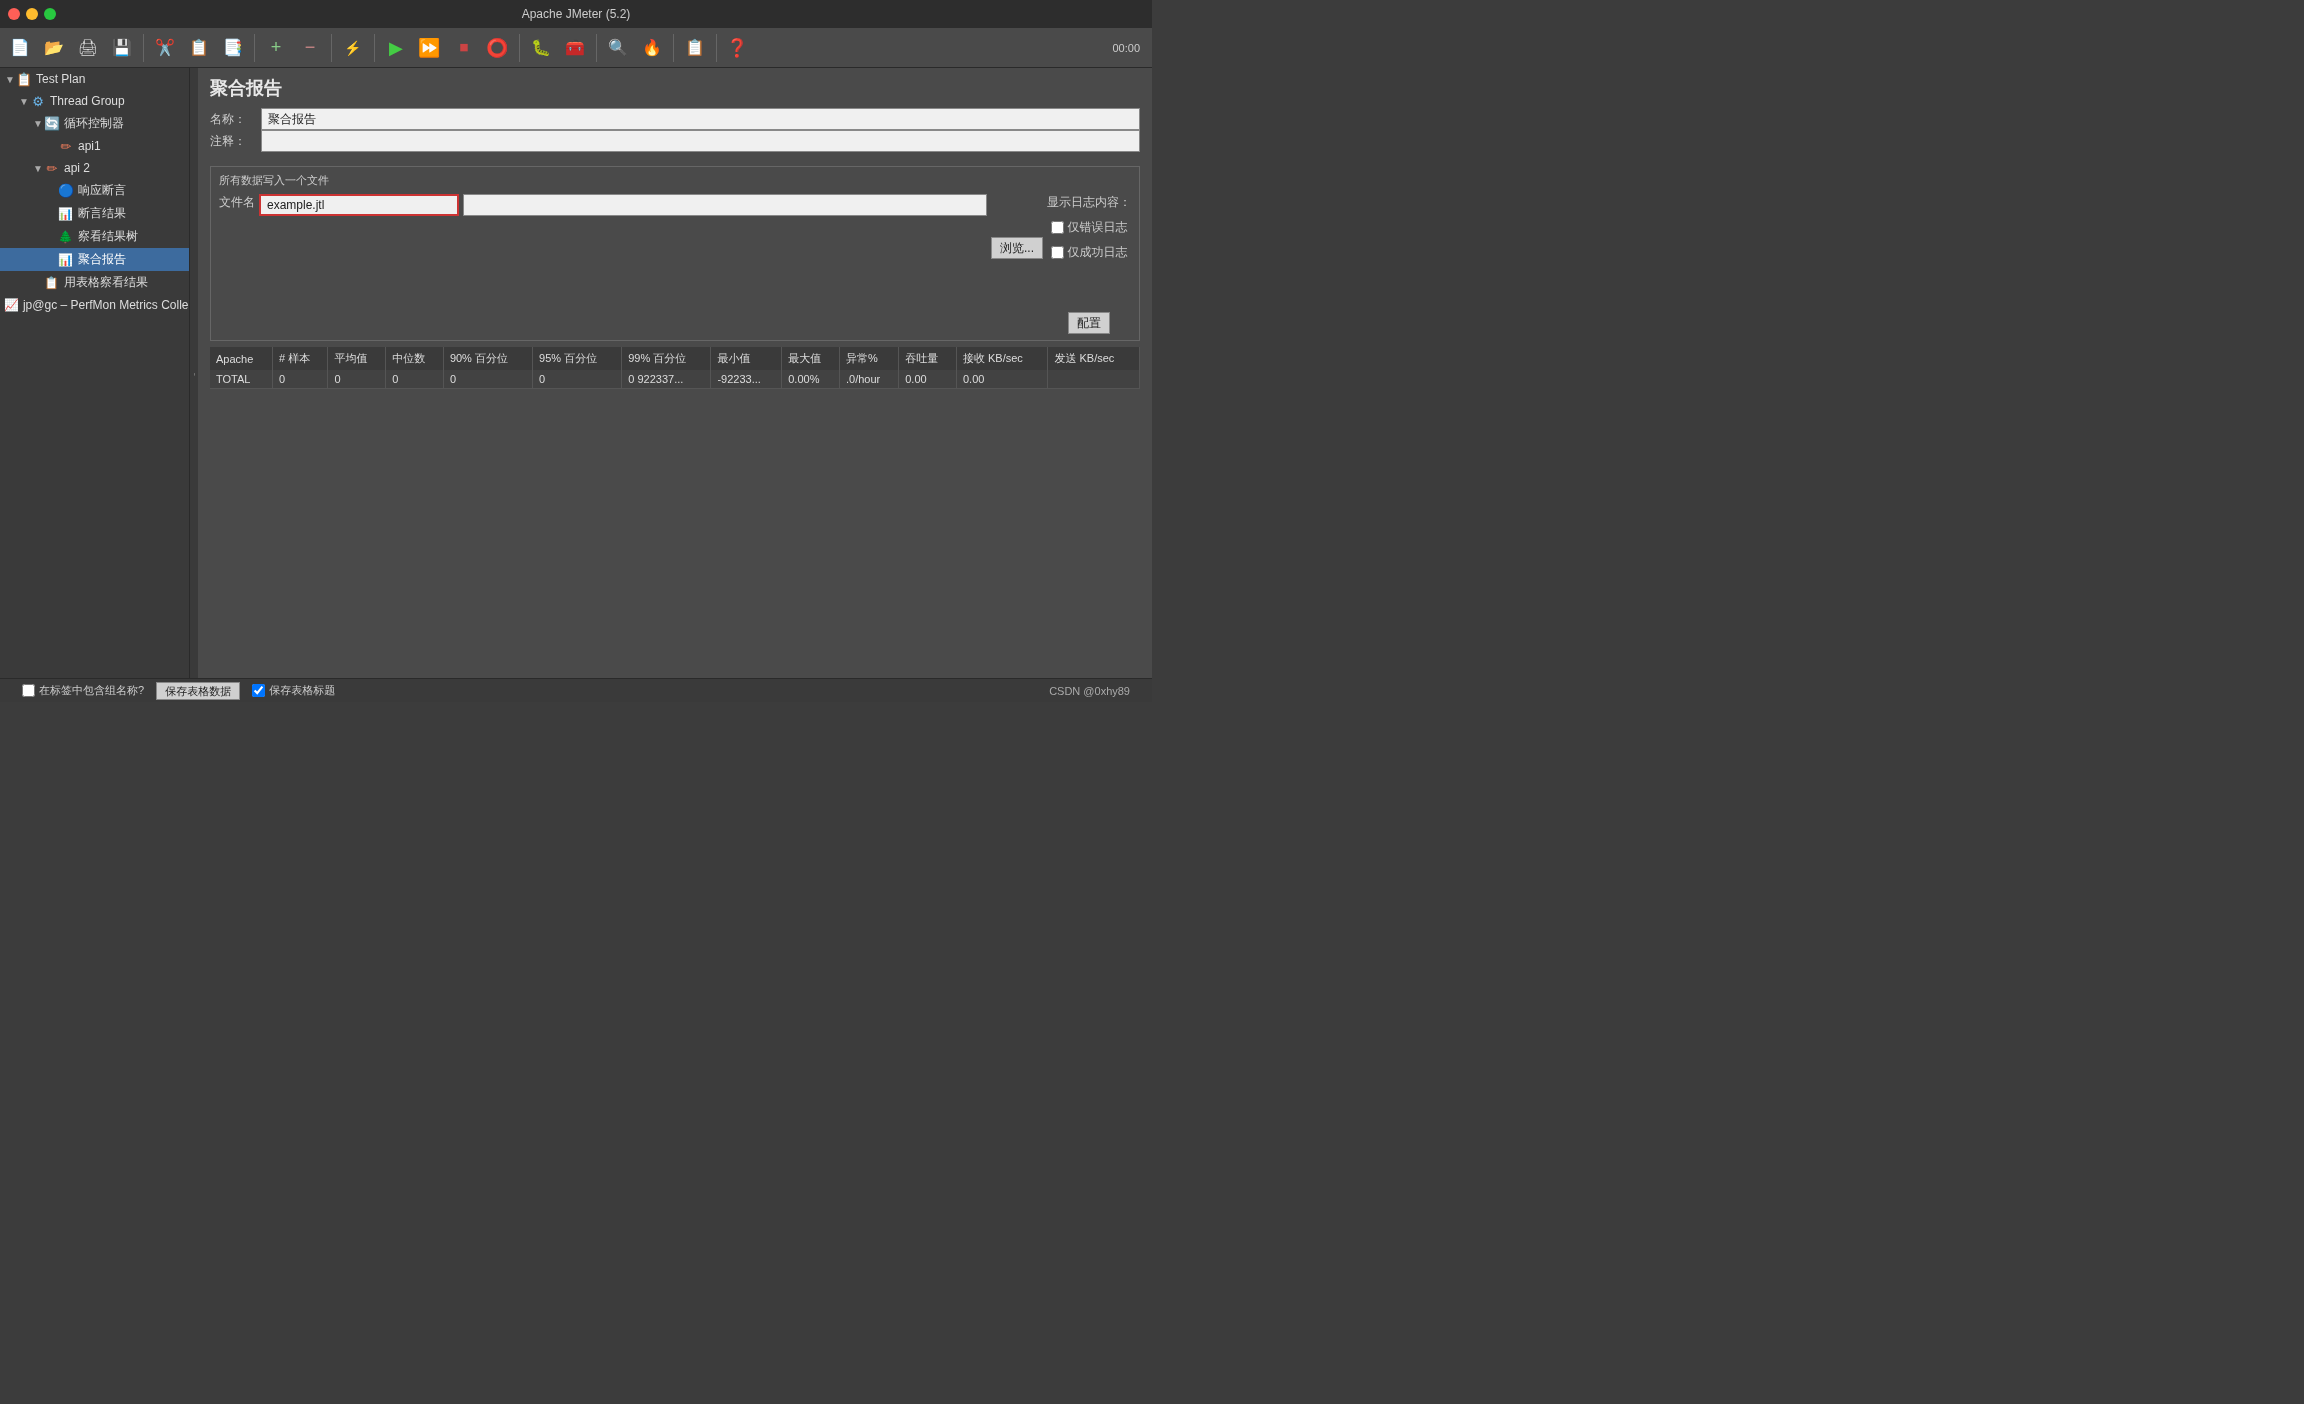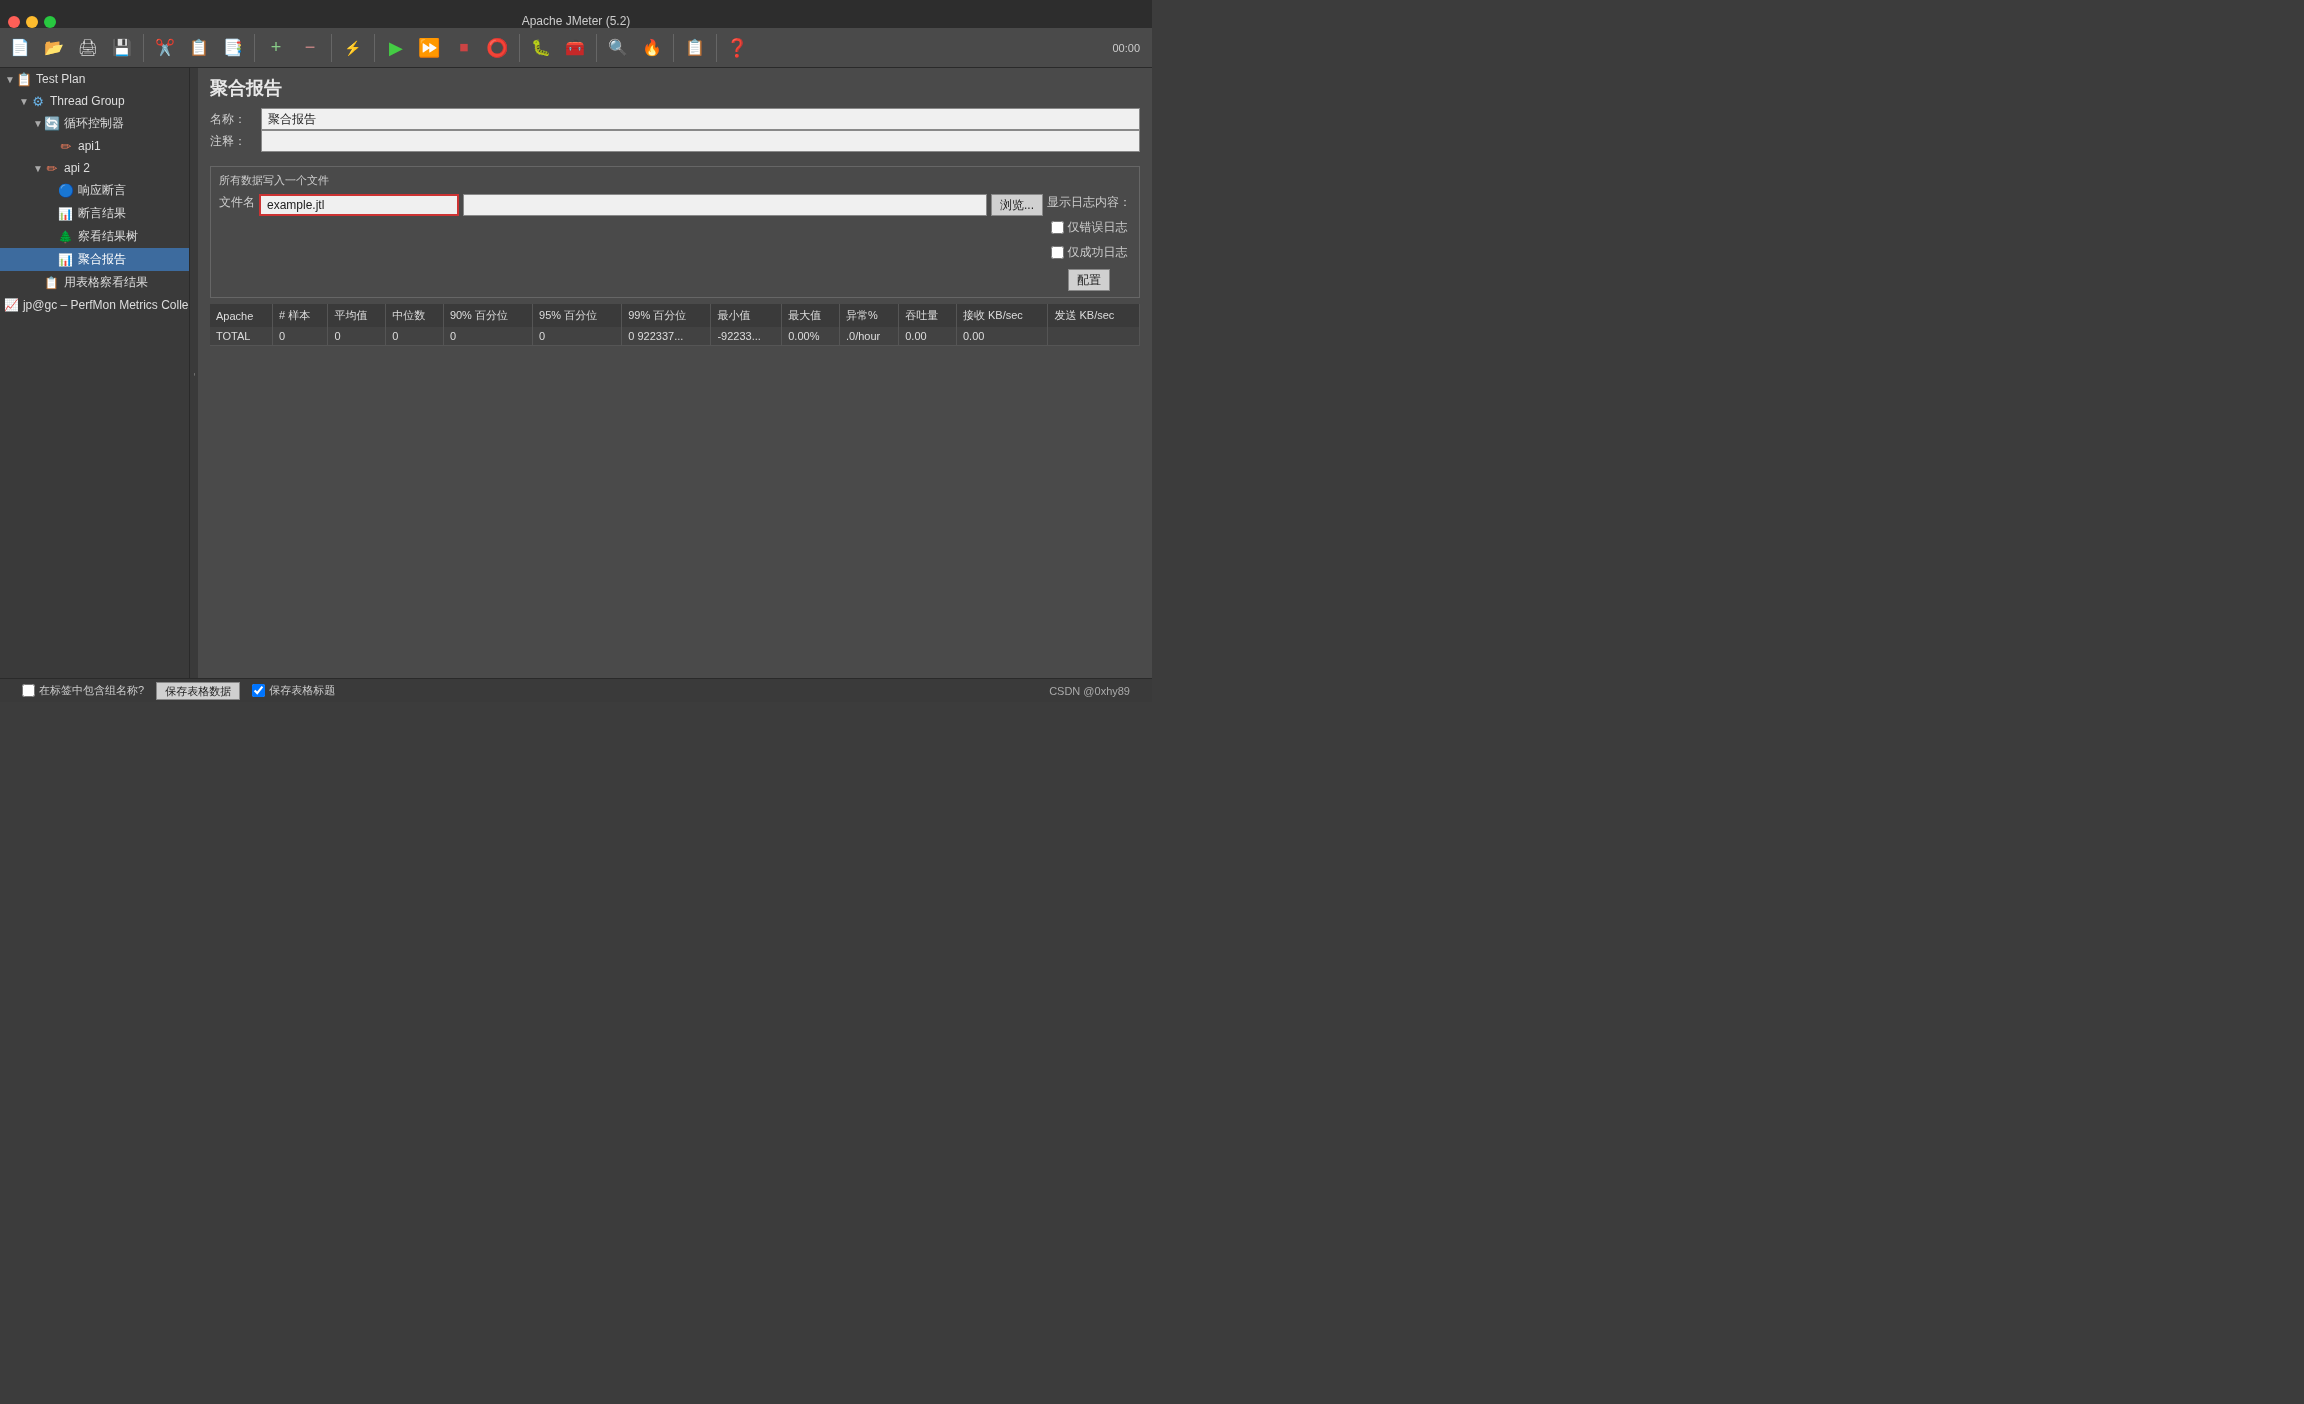--- a/index.html
+++ b/index.html
@@ -11,21 +11,21 @@
       overflow: hidden;
       font-size: 12px;
       color: #e0e0e0;
     }
 
     
     .title-bar {
       height: 28px;
       background: #2d2d2d;
       display: flex;
-      align-items: flex-end;
+      align-items: center;
       justify-content: center;
       position: relative;
     }
     .title-bar-buttons {
       position: absolute;
       left: 8px;
       display: flex;
       gap: 6px;
       align-items: center;
     }
@@ -201,20 +201,21 @@
     .btn {
       height: 22px;
       padding: 2px 8px;
       background: #d0d0d0;
       border: 1px solid #888;
       font-size: 12px;
       cursor: pointer;
       color: #222;
       display: inline-flex;
       align-items: center;
+      margin-top: 43px;
     }
     .log-section {
       display: flex;
       align-items: center;
       gap: 8px;
       flex-direction: column;
     }
     .log-label {
       font-size: 12px;
       color: #ccc;

